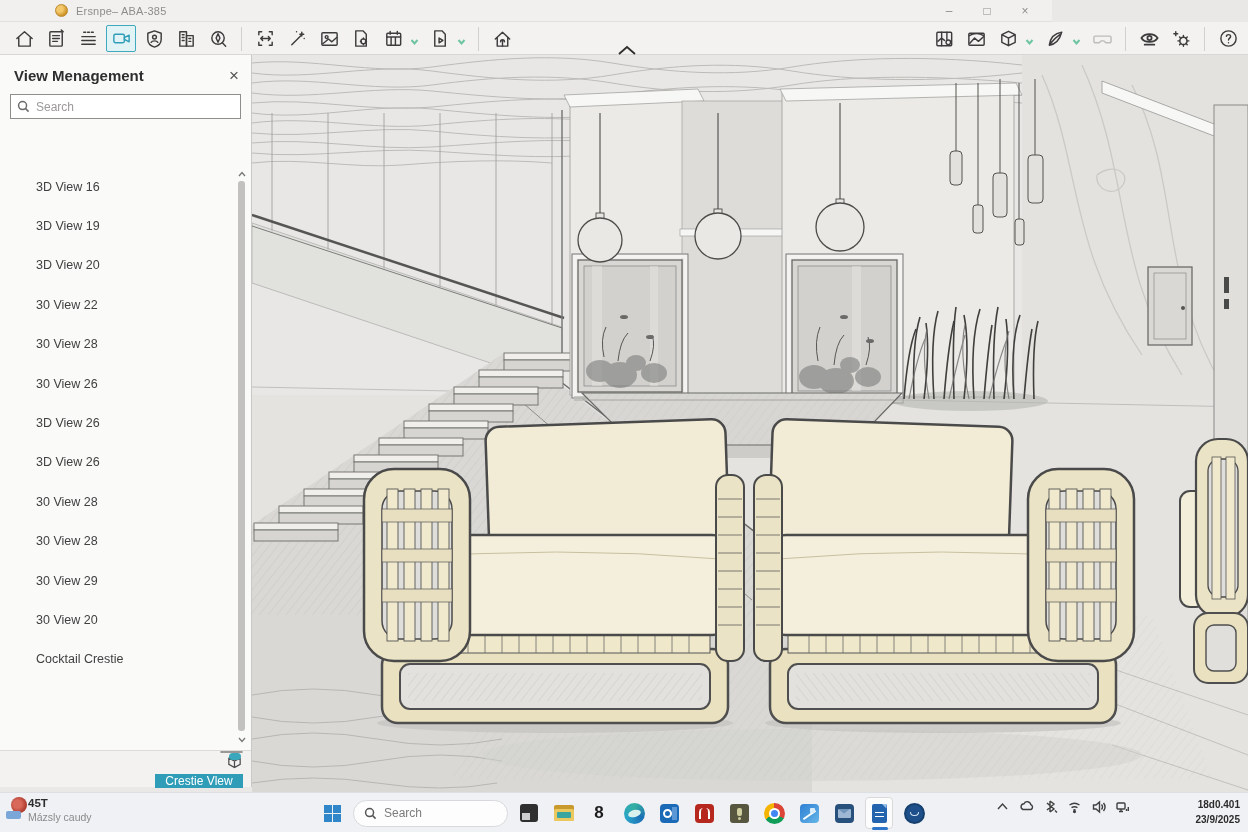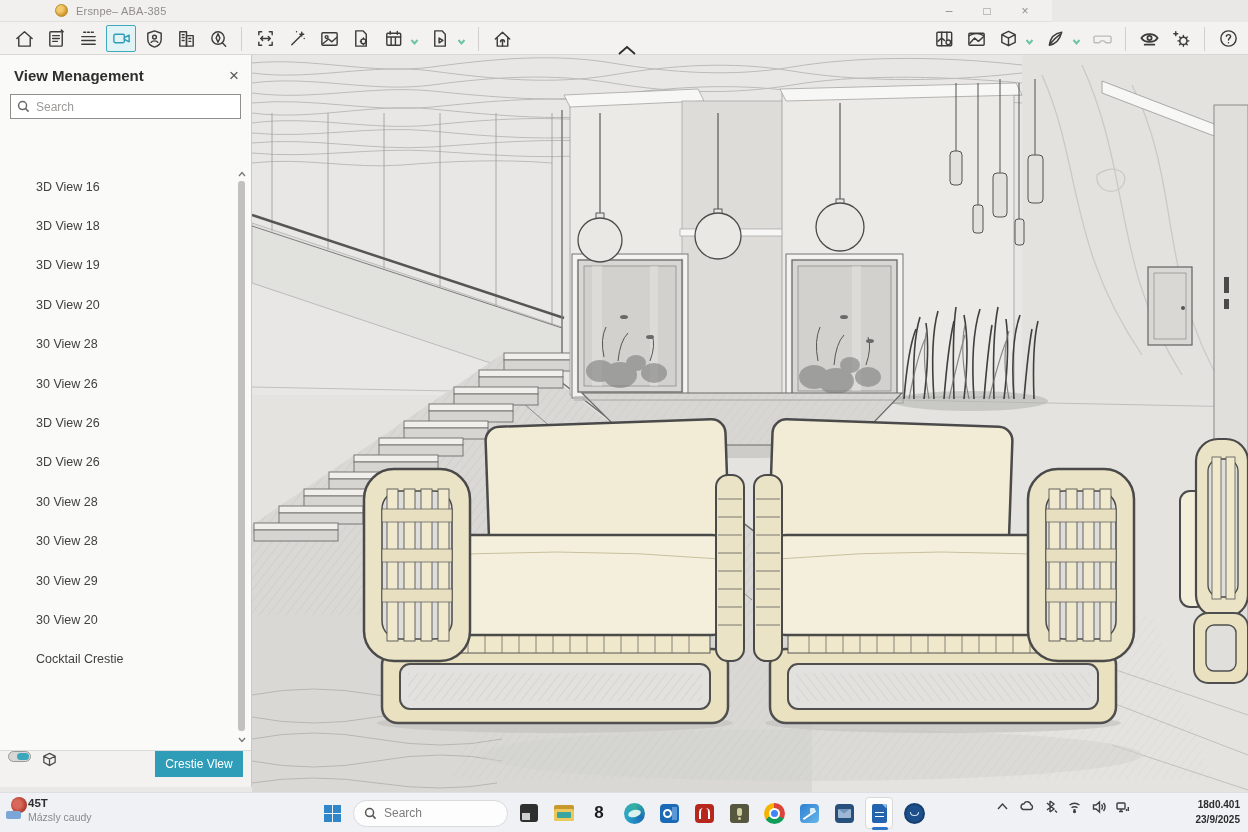--- a/index.html
+++ b/index.html
@@ -34,21 +34,21 @@
   .search-box { margin:4px 10px 8px 10px; height:25px; background:#fff; border:1px solid #8f8e8c; display:flex; align-items:center; padding:0 6px; }
   .search-box svg { width:13px; height:13px; stroke:#6a6a6a; fill:none; stroke-width:1.6; flex:none; }
   .search-box input { border:none; outline:none; font-size:12px; color:#333; margin-left:6px; width:100%; background:transparent; }
   .search-box input::placeholder { color:#9b9a98; }
   .view-list { list-style:none; position:absolute; left:0; right:14px; top:112px; bottom:40px; overflow:hidden; }
   .view-item { height:39.4px; display:flex; align-items:center; padding-left:36px; font-size:12.5px; color:#414141; }
   .scrollbar { position:absolute; right:5px; top:114px; bottom:42px; width:9px; }
   .scroll-arrow { position:absolute; left:0; width:9px; height:10px; display:flex; align-items:center; justify-content:center; }
   .scroll-arrow svg { width:8px; height:6px; stroke:#777; fill:none; stroke-width:1.3; }
   .scroll-thumb { position:absolute; left:1px; top:12px; bottom:14px; width:7px; background:#c2c1bf; border-radius:3px; }
-  .panel-footer { position:absolute; left:0; bottom:0; width:100%; height:37px; background:#f3f2f0; border-top:1px solid #dddbd9; display:flex; align-items:flex-start; padding:0 8px; }
+  .panel-footer { position:absolute; left:0; bottom:0; width:100%; height:37px; background:#f3f2f0; border-top:1px solid #dddbd9; display:flex; align-items:flex-end; padding:0 8px;flex-direction:column; }
   .toggle { width:23px; height:11px; border-radius:6px; background:#d9d8d6; border:1px solid #9a9998; position:relative; }
   .toggle .knob { position:absolute; right:1px; top:1px; width:12px; height:7px; border-radius:4px; background:#3aa7bc; }
   .footer-cube { margin-left:10px; }
   .footer-cube svg { width:17px; height:17px; stroke:#4a4a4a; fill:none; stroke-width:1.3; }
   .create-btn { margin-left:auto; width:88px; height:26px; background:#2f9db8; color:#fff; border:none; font-size:12px; font-family:inherit; cursor:default; }
 
   
   .canvas { position:absolute; left:252px; top:55px; width:996px; height:737px; background:#e8e7e5; overflow:hidden; }
   .collapse-chev { position:absolute; left:614px; top:42px; width:26px; height:12px; z-index:6; }
   .collapse-chev svg { width:26px; height:12px; stroke:#2e2e2e; fill:none; stroke-width:1.8; }
@@ -584,33 +584,33 @@
         <use href="#i-search"></use>
       </svg>
     <input type="text" placeholder="Search" style="">
   </div>
   <ul class="view-list">
 
       <li class="view-item">
         <span>3D View 16</span>
       </li>
 
-      <li class="view-item">
-        <span>3D View 18</span>
-      </li>
 
       <li class="view-item">
         <span>3D View 19</span>
       </li>
 
       <li class="view-item">
         <span>3D View 20</span>
       </li>
 
 
+      <li class="view-item">
+        <span>30 View 22</span>
+      </li>
 
       <li class="view-item">
         <span>30 View 28</span>
       </li>
 
       <li class="view-item">
         <span>30 View 26</span>
       </li>
 
       <li class="view-item">

